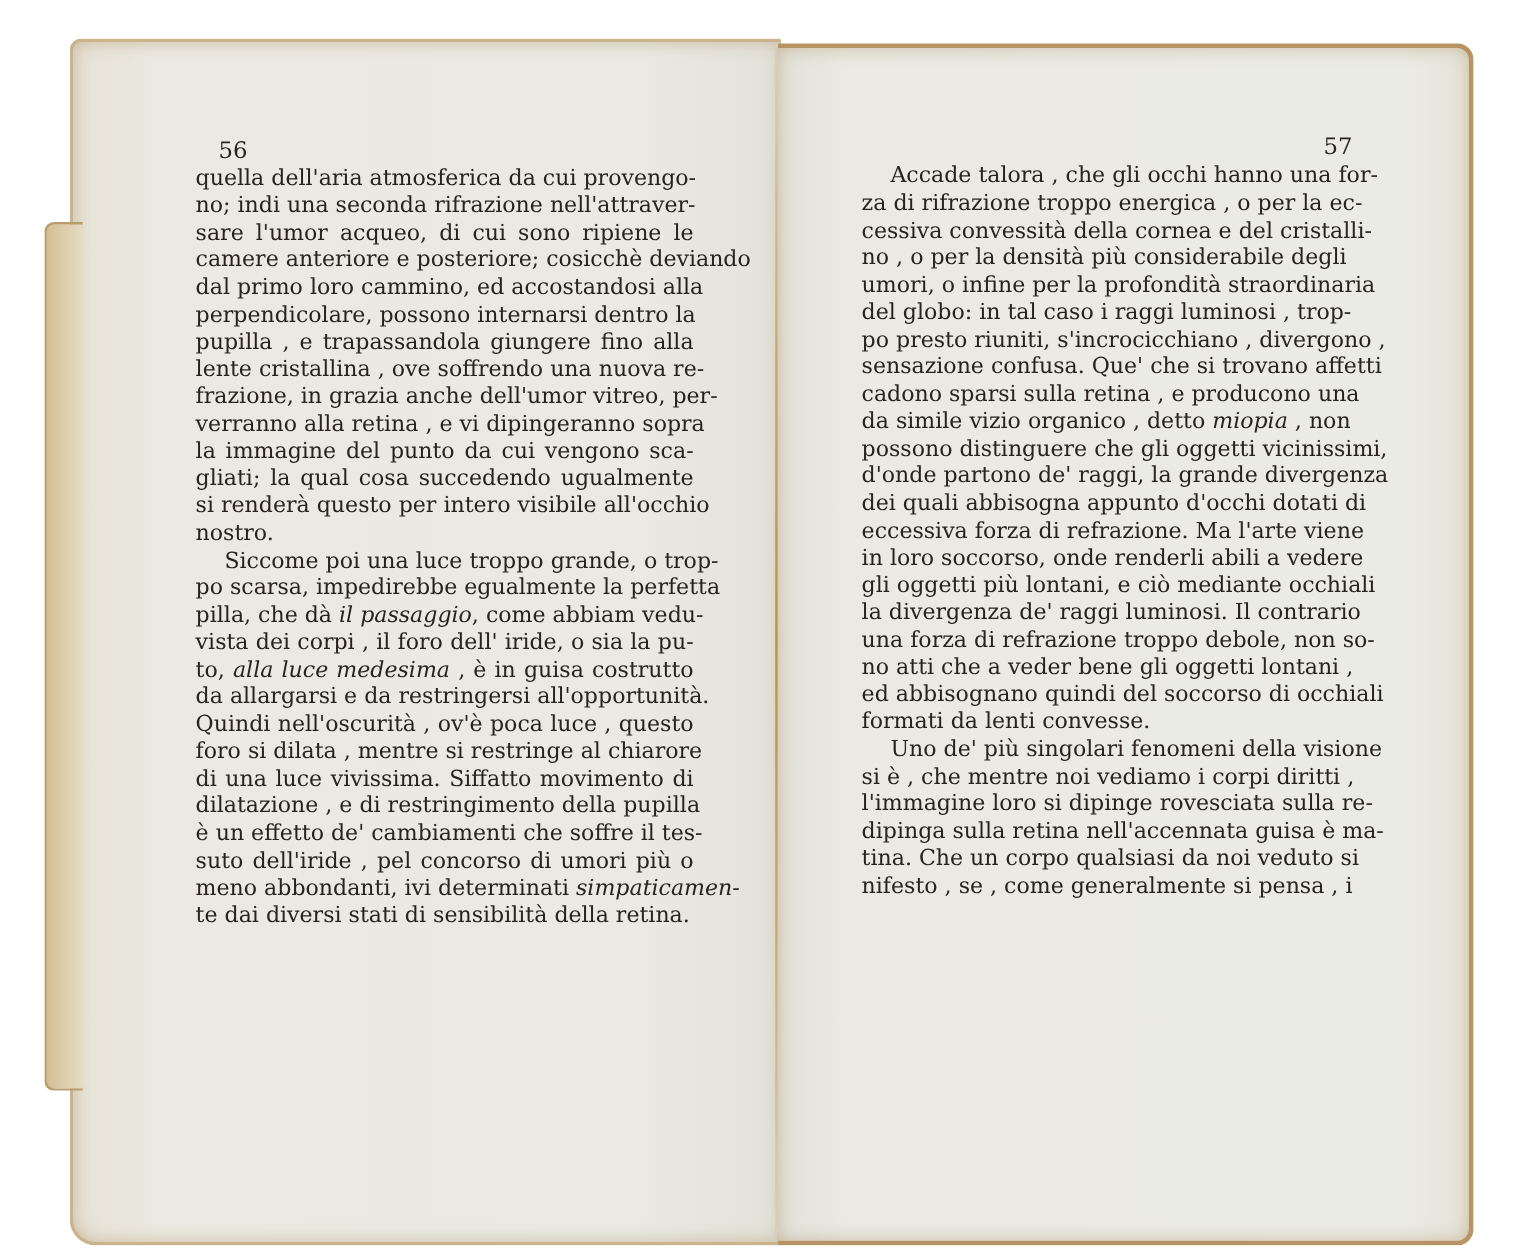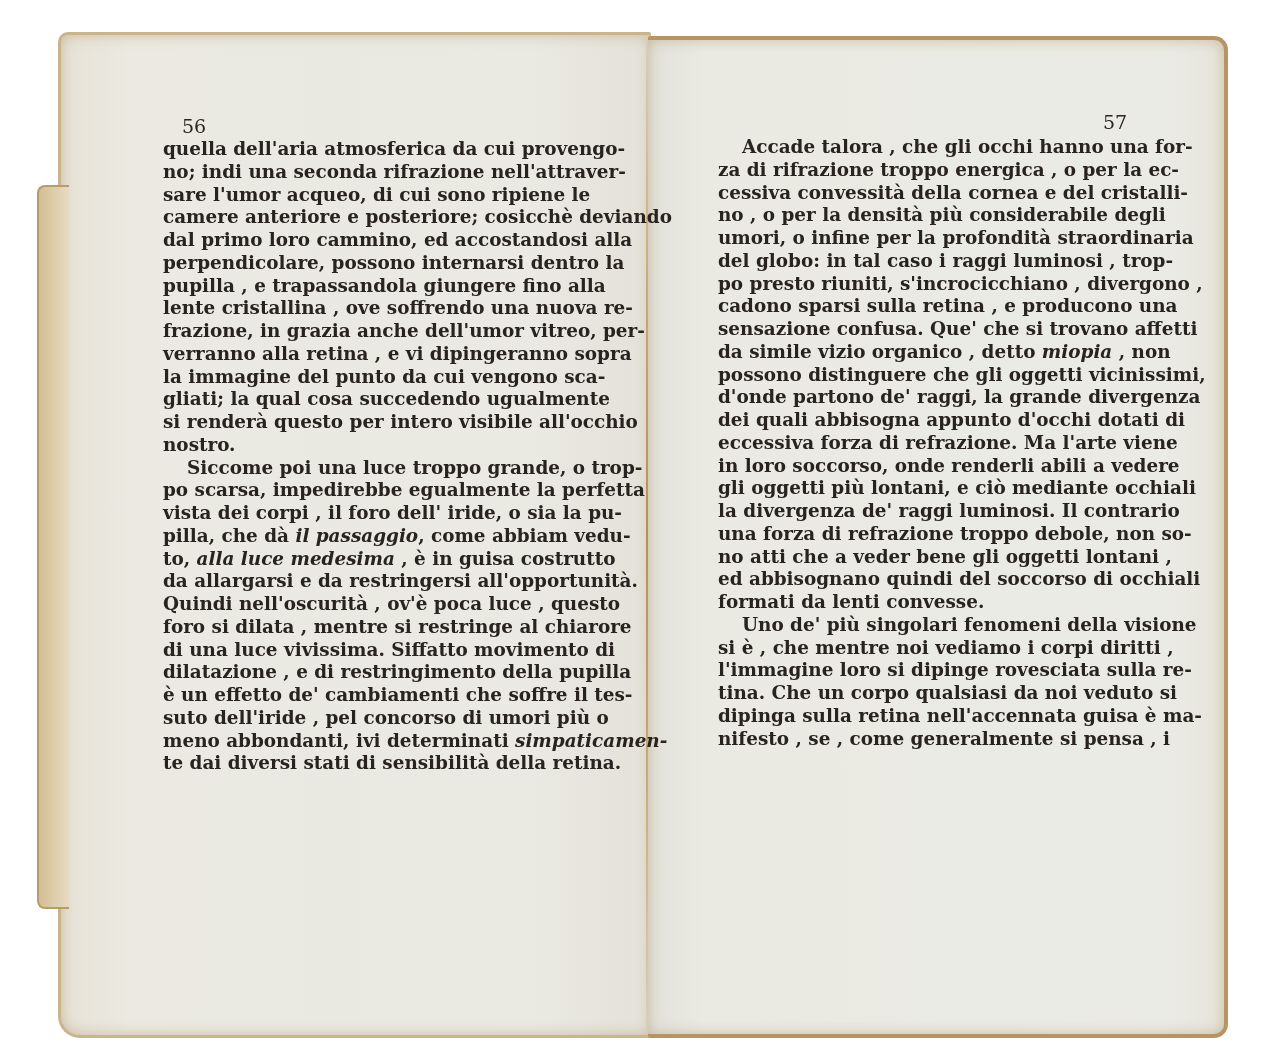--- a/index.html
+++ b/index.html
@@ -42,21 +42,20 @@
       position: absolute; font-size: 19px; color: #2a2520; line-height: 1;
     }
     .column {
       position: absolute;
       font-size: 18.4px; line-height: 22.75px; color: #28231f;
     }
     .line {
       display: block; white-space: nowrap;
       text-align: justify; text-align-last: justify;
       height: 22.75px;
-      font-weight: bold;
     }
     .line.last { text-align-last: left; }
     .line.indent { padding-left: 24px; }
     .col-left { left: 163px; top: 138px; width: 415px; }
     .col-right { left: 718px; top: 136px; width: 402px; }
     .num-left { left: 182px; top: 117px; }
     .num-right { left: 1103px; top: 113px; }
     em { font-style: italic; }
   </style>
 </head>
@@ -82,55 +81,55 @@
       <span class="line">pupilla , e trapassandola giungere fino alla</span>
       <span class="line">lente cristallina , ove soffrendo una nuova re-</span>
       <span class="line">frazione, in grazia anche dell'umor vitreo, per-</span>
       <span class="line">verranno alla retina , e vi dipingeranno sopra</span>
       <span class="line">la immagine del punto da cui vengono sca-</span>
       <span class="line">gliati; la qual cosa succedendo ugualmente</span>
       <span class="line">si renderà questo per intero visibile all'occhio</span>
       <span class="line last">nostro.</span>
       <span class="line indent">Siccome poi una luce troppo grande, o trop-</span>
       <span class="line">po scarsa, impedirebbe egualmente la perfetta</span>
+      <span class="line">pilla, che dà <em>il passaggio</em>, come abbiam vedu-</span>
       <span class="line">vista dei corpi , il foro dell' iride, o sia la pu-</span>
-      <span class="line">pilla, che dà <em>il passaggio</em>, come abbiam vedu-</span>
       <span class="line">to, <em>alla luce medesima</em> , è in guisa costrutto</span>
       <span class="line">da allargarsi e da restringersi all'opportunità.</span>
       <span class="line">Quindi nell'oscurità , ov'è poca luce , questo</span>
       <span class="line">foro si dilata , mentre si restringe al chiarore</span>
       <span class="line">di una luce vivissima. Siffatto movimento di</span>
       <span class="line">dilatazione , e di restringimento della pupilla</span>
       <span class="line">è un effetto de' cambiamenti che soffre il tes-</span>
       <span class="line">suto dell'iride , pel concorso di umori più o</span>
       <span class="line">meno abbondanti, ivi determinati <em>simpaticamen-</em></span>
       <span class="line last">te dai diversi stati di sensibilità della retina.</span>
     </div>
   <div class="column col-right" id="col-right">
       <span class="line indent">Accade talora , che gli occhi hanno una for-</span>
       <span class="line">za di rifrazione troppo energica , o per la ec-</span>
       <span class="line">cessiva convessità della cornea e del cristalli-</span>
       <span class="line">no , o per la densità più considerabile degli</span>
       <span class="line">umori, o infine per la profondità straordinaria</span>
       <span class="line">del globo: in tal caso i raggi luminosi , trop-</span>
       <span class="line">po presto riuniti, s'incrocicchiano , divergono ,</span>
+      <span class="line">sensazione confusa. Que' che si trovano affetti</span>
       <span class="line">cadono sparsi sulla retina , e producono una</span>
-      <span class="line">sensazione confusa. Que' che si trovano affetti</span>
       <span class="line">da simile vizio organico , detto <em>miopia</em> , non</span>
       <span class="line">possono distinguere che gli oggetti vicinissimi,</span>
       <span class="line">d'onde partono de' raggi, la grande divergenza</span>
       <span class="line">dei quali abbisogna appunto d'occhi dotati di</span>
       <span class="line">eccessiva forza di refrazione. Ma l'arte viene</span>
       <span class="line">in loro soccorso, onde renderli abili a vedere</span>
       <span class="line">gli oggetti più lontani, e ciò mediante occhiali</span>
       <span class="line">la divergenza de' raggi luminosi. Il contrario</span>
       <span class="line">una forza di refrazione troppo debole, non so-</span>
       <span class="line">no atti che a veder bene gli oggetti lontani ,</span>
       <span class="line">ed abbisognano quindi del soccorso di occhiali</span>
       <span class="line last">formati da lenti convesse.</span>
       <span class="line indent">Uno de' più singolari fenomeni della visione</span>
       <span class="line">si è , che mentre noi vediamo i corpi diritti ,</span>
       <span class="line">l'immagine loro si dipinge rovesciata sulla re-</span>
+      <span class="line">dipinga sulla retina nell'accennata guisa è ma-</span>
       <span class="line">tina. Che un corpo qualsiasi da noi veduto si</span>
-      <span class="line">dipinga sulla retina nell'accennata guisa è ma-</span>
       <span class="line">nifesto , se , come generalmente si pensa , i</span>
     </div>
 </div>
 
 </body></html>

